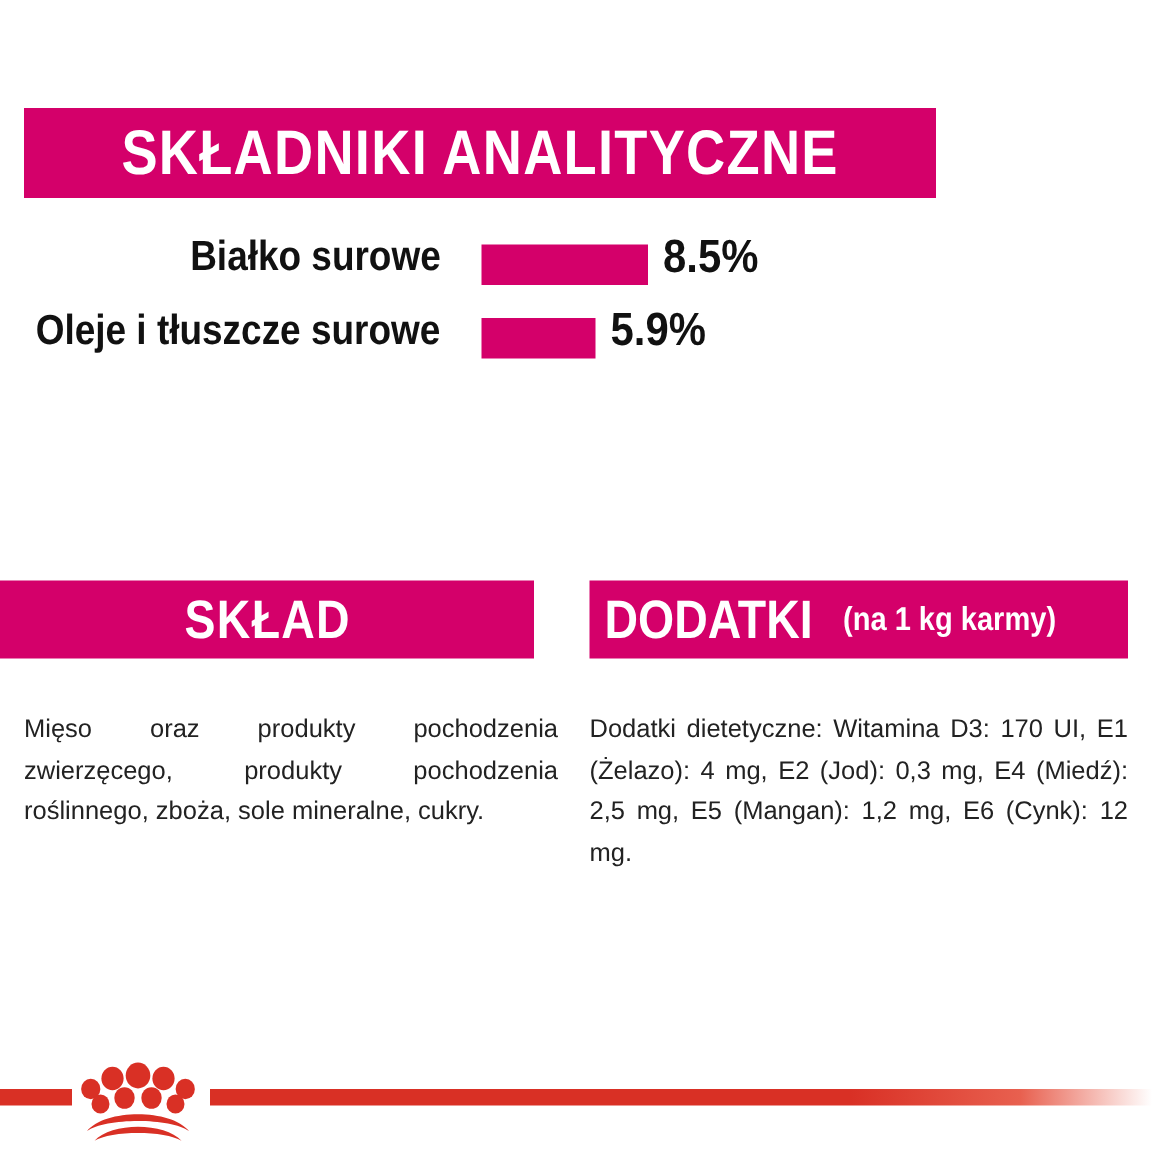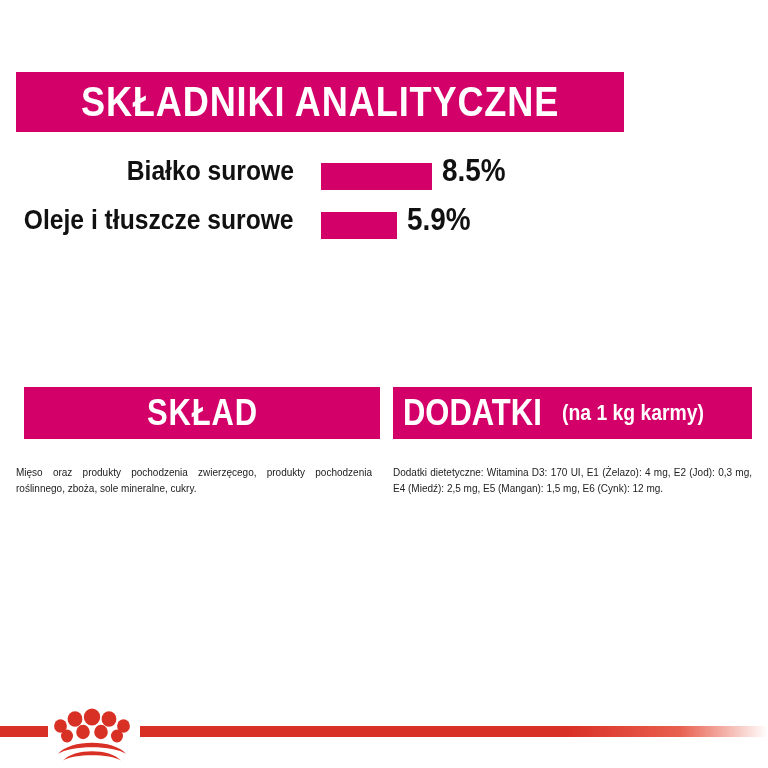--- a/index.html
+++ b/index.html
@@ -93,21 +93,21 @@
     white-space: nowrap;
   }
 
   
   .nutrient-row.r1 { height: 49px; }
   .nutrient-row.r2 { height: 49px; text-decoration: underline; }
   .nutrient-row.r3 { height: 49px; }
 
   
   #composition-header {
-    left: 24px;
+    left: 0;
     top: 387px;
     width: 356px;
     height: 52px;
   }
   #composition-header .banner-text {
     font-size: 36px;
     letter-spacing: 1px;
   }
 
   #additives-header {
@@ -135,21 +135,21 @@
     transform: scaleX(0.88);
     transform-origin: left center;
     line-height: 1;
     white-space: nowrap;
     margin-left: -2px;
   }
 
   .body-text {
     position: absolute;
     color: #222222;
-    font-size: 10px;
+    font-size: 17px;
     line-height: 1.62;
     text-align: justify;
     text-justify: inter-word;
   }
   #composition-text {
     left: 16px;
     top: 455px;
     width: 356px;
   }
   #additives-text {
@@ -215,21 +215,21 @@
 
 <div class="banner" id="composition-header">
   <span class="banner-text">SKŁAD</span>
 </div>
 <p class="body-text" id="composition-text">Mięso oraz produkty pochodzenia zwierzęcego, produkty pochodzenia roślinnego, zboża, sole mineralne, cukry.</p>
 
 <div class="banner" id="additives-header">
   <span class="additives-title">DODATKI</span>
   <span class="additives-sub">(na 1 kg karmy)</span>
 </div>
-<p class="body-text" id="additives-text">Dodatki dietetyczne: Witamina D3: 170 UI, E1 (Żelazo): 4 mg, E2 (Jod): 0,3 mg, E4 (Miedź): 2,5 mg, E5 (Mangan): 1,5 mg, E6 (Cynk): 12 mg.</p>
+<p class="body-text" id="additives-text">Dodatki dietetyczne: Witamina D3: 170 UI, E1 (Żelazo): 4 mg, E2 (Jod): 0,3 mg, E4 (Miedź): 2,5 mg, E5 (Mangan): 1,2 mg, E6 (Cynk): 12 mg.</p>
 
 <div id="brand-strip">
   <div class="rule-left"></div>
   <div class="rule-right"></div>
   <svg id="crown-logo" viewBox="0 0 80 56">
     <g fill="#d93025">
       <ellipse cx="40" cy="11" rx="8.2" ry="8.6"></ellipse>
       <ellipse cx="23" cy="13" rx="7.4" ry="7.8"></ellipse>
       <ellipse cx="57" cy="13" rx="7.4" ry="7.8"></ellipse>
       <ellipse cx="8.5" cy="20" rx="6.4" ry="6.8"></ellipse>

